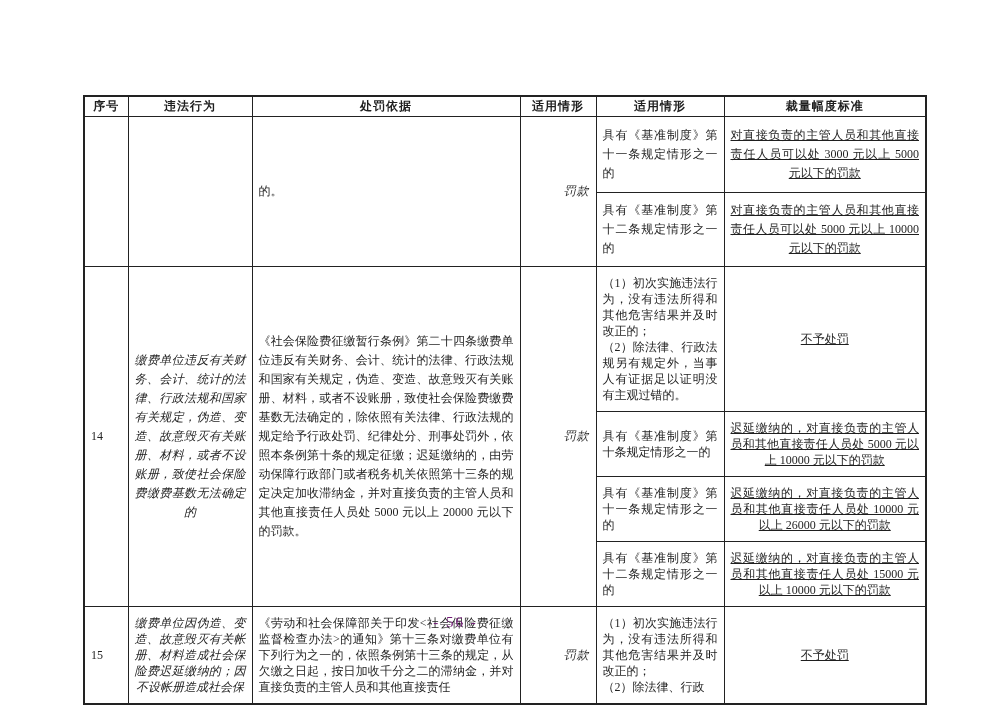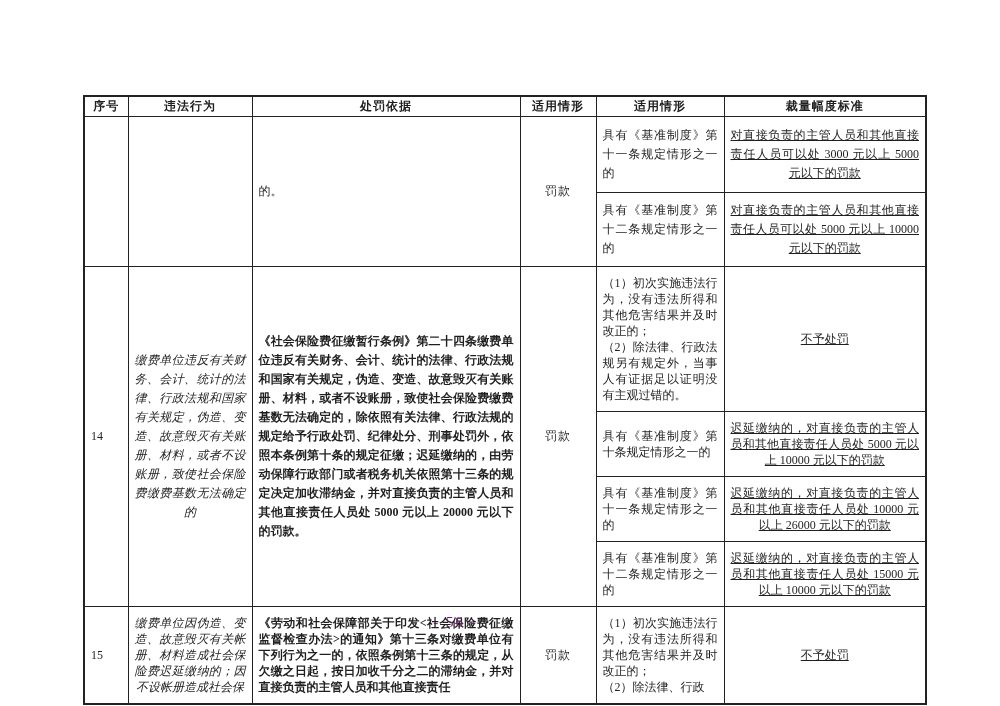--- a/index.html
+++ b/index.html
@@ -56,31 +56,31 @@
     text-align: justify;
     text-align-last: center;
     line-height: 19px;
     padding: 2px 8px;
     font-style: italic;
   }
   td.basis {
     text-align: justify;
     line-height: 19px;
     padding: 2px 7px;
-    font-weight: bold;
   }
   td.basis-cont {
     vertical-align: top;
     text-align: left;
     line-height: 17px;
     padding: 2px 7px;
   }
   td.ptype {
-    text-align: center;
+    text-align: right;
     letter-spacing: 1px;
+    font-style: italic;
   }
   td.situation {
     text-align: justify;
     line-height: 19px;
     padding: 3px 6px;
   }
   td.standard {
     text-align: justify;
     text-align-last: center;
     line-height: 19px;

